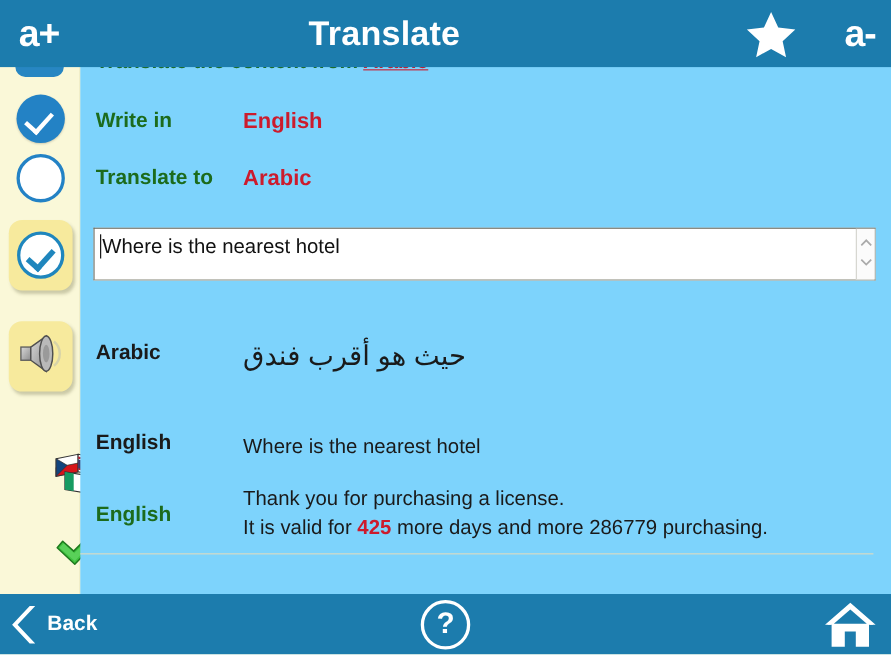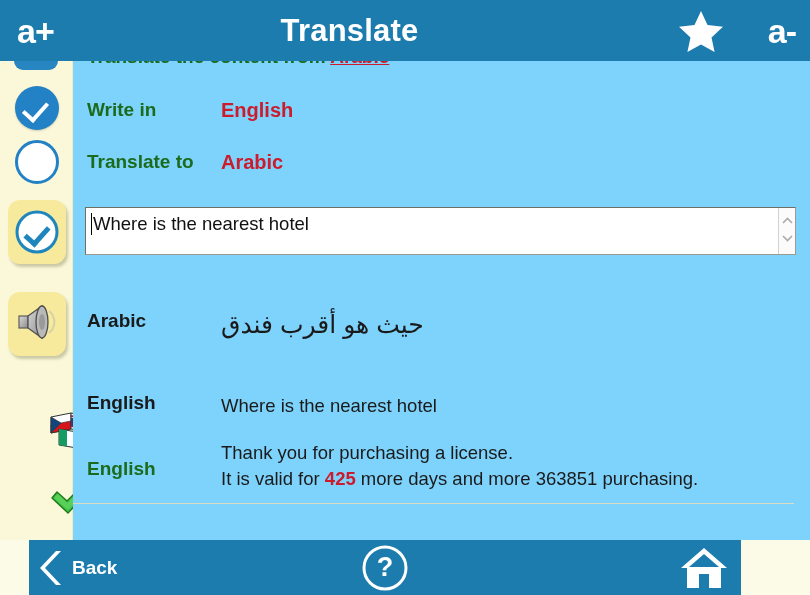--- a/index.html
+++ b/index.html
@@ -235,24 +235,23 @@
   .sep {
     position: absolute;
     left: 0; width: 721px; height: 1px;
     background: #dedcc0;
   }
 
   
   #footer {
     position: absolute;
     bottom: 0; left: 0;
-    width: 712px; height: 55px;
+    width: 810px; height: 55px;
     background: #1c7cad;
     z-index: 60;
-    margin-left: 29px;
   }
   #btn-back {
     position: absolute;
     left: 10px; top: 0; height: 55px;
     display: flex; align-items: center;
     gap: 7px;
     cursor: pointer;
   }
   #back-label {
     color: #ffffff;
@@ -394,21 +393,21 @@
 
       <div class="row" style="top:392px; height:34px;">
         <span class="lbl dark" style="left:14px; top:0;">English</span>
         <span class="val body" style="left:148px; top:1px;">Where is the nearest hotel</span>
       </div>
 
       <div class="row" style="top:440px; height:62px;">
         <span class="lbl green" style="left:14px; top:18px;">English</span>
         <div class="val body" style="left:148px; top:0; width:575px;">
           <div>Thank you for purchasing a license.</div>
-          <div><span>It is valid for </span><span style="color:#cc1b2c;font-weight:bold;">425</span><span> more days and more </span><span>363851</span><span> purchasing.</span></div>
+          <div><span>It is valid for </span><span style="color:#cc1b2c;font-weight:bold;">425</span><span> more days and more </span><span>286779</span><span> purchasing.</span></div>
         </div>
       </div>
 
       <div class="sep" style="top:503px;"></div>
 
       <div class="row" style="top:510px; height:45px;margin-top:37px;">
         <span class="lbl green" style="left:14px; top:18px;">Important</span>
       </div>
 
     </div>

